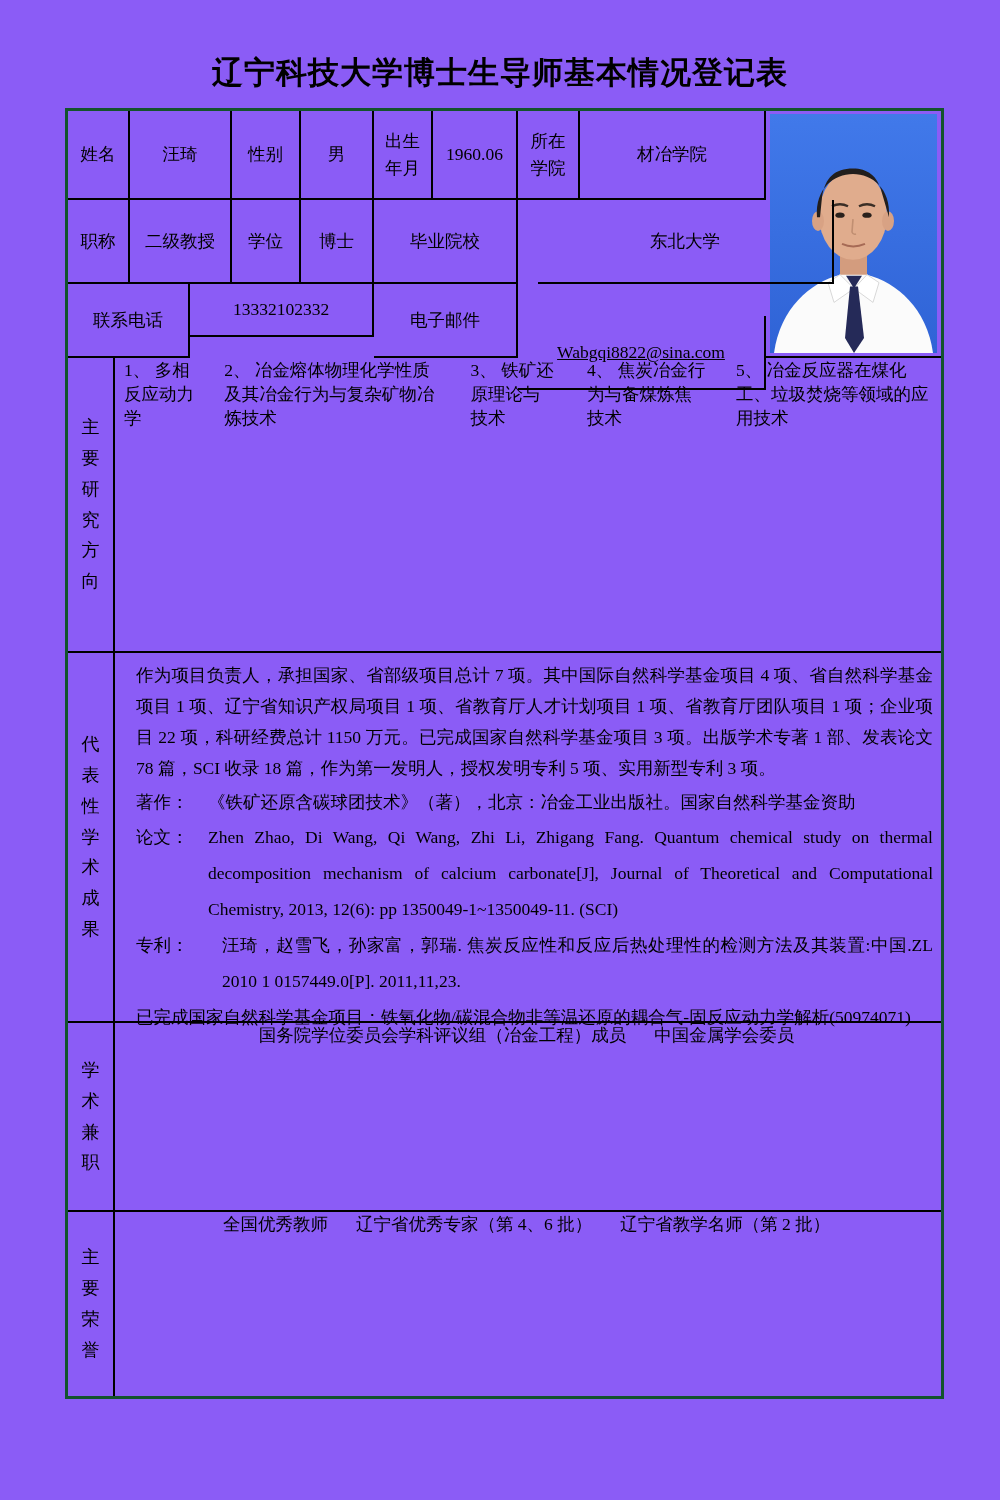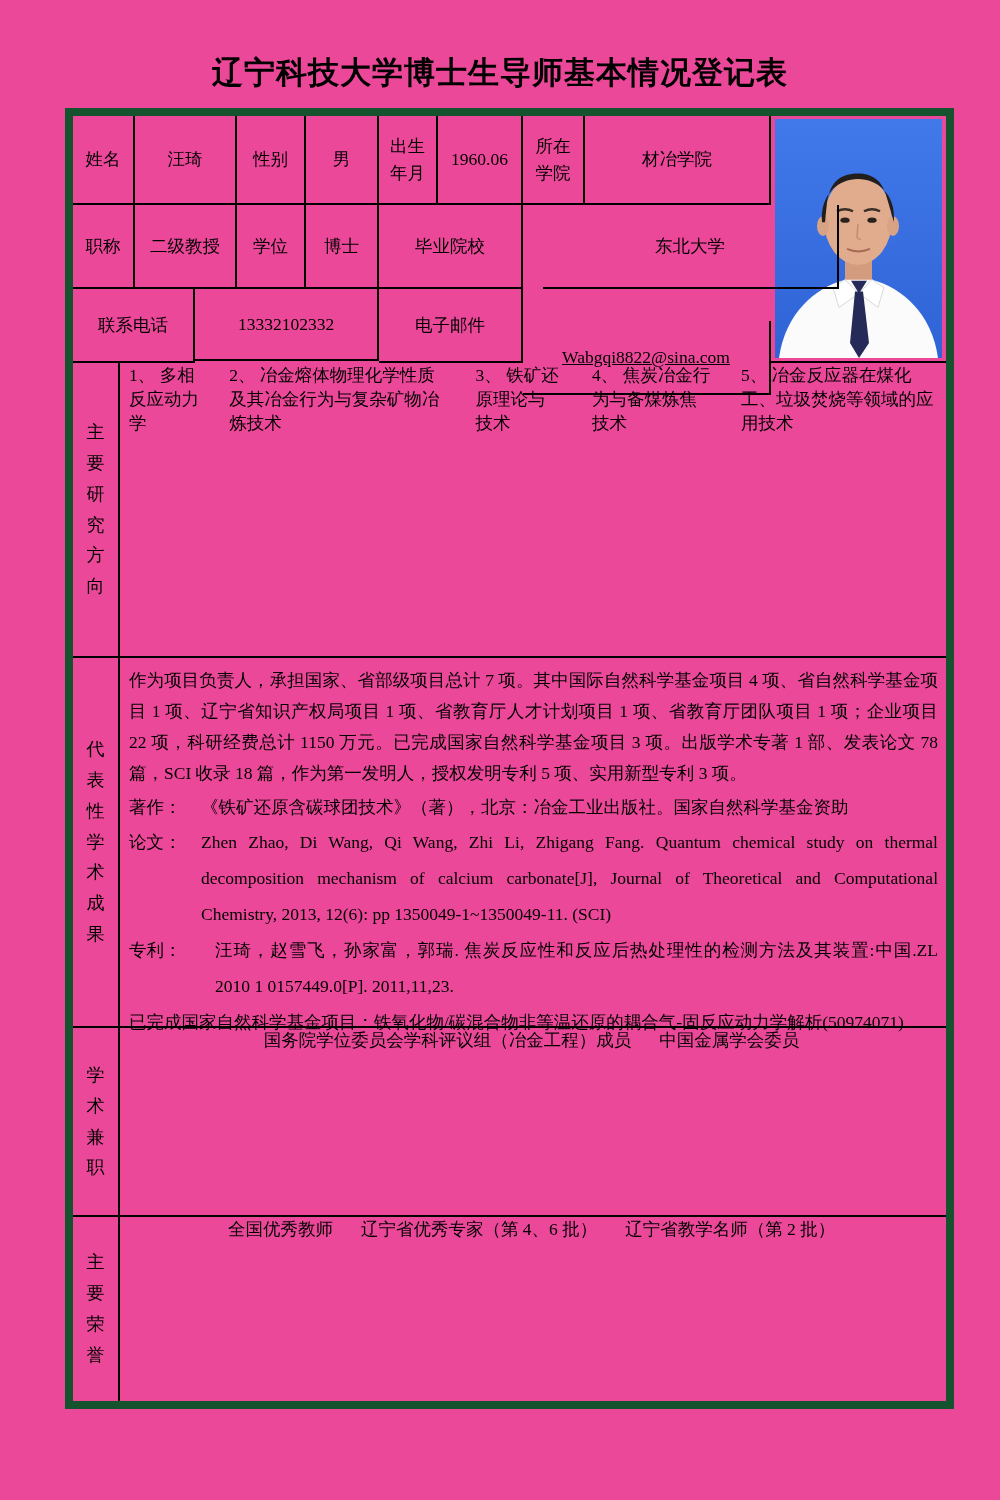--- a/index.html
+++ b/index.html
@@ -1,41 +1,41 @@
 <!DOCTYPE html>
 <html><head>
 <meta charset="utf-8">
 <style>
   html, body { margin: 0; padding: 0; background: #ffffff; }
   .page {
     position: relative;
     width: 1000px;
     height: 1500px;
-    background: #ec4899;
+    background: #8b5cf6;
     color: #000000;
     font-family: "Liberation Serif", "DejaVu Serif", serif;
     overflow: hidden;
   }
   .doc-title {
     position: absolute;
     top: 52px;
     left: 0;
     width: 100%;
     text-align: center;
     font-size: 31px;
     font-weight: bold;
     letter-spacing: 1px;
   }
   .doc-table {
     position: absolute;
     left: 65px;
     top: 108px;
     width: 873px;
     height: 1285px;
-    border: 8px solid #14532d;
+    border: 3px solid #14532d;
     box-sizing: content-box;
   }
   .cell {
     position: absolute;
     box-sizing: border-box;
     border-right: 2px solid #000;
     border-bottom: 2px solid #000;
     display: flex;
     align-items: center;
     justify-content: center;
@@ -74,21 +74,21 @@
   .sec-content { flex: 1; min-width: 0; }
   .list-content {
     display: flex;
     flex-direction: row;
     justify-content: center;
     gap: 29px;
     padding: 0 12px 0 9px;
     font-size: 17.5px;
   }
   .list-content .list-item { margin: 0; }
-  .ach-content { padding: 7px 8px 2px 9px; font-size: 17.5px; }
+  .ach-content { padding: 7px 8px 2px 21px; font-size: 17.5px; }
   .ach-summary { margin: 0; line-height: 1.78; text-align: justify; }
   .entry { display: flex; line-height: 2.05; margin: 0; }
   .entry-label { flex: 0 0 72px; }
   .entry-text { flex: 1; min-width: 0; text-align: justify; }
   .entry-text.patent-indent { padding-left: 14px; }
   .ach-completed { margin: 0; line-height: 2.05; }
   .photo-cell { padding: 3px 4px; }
   .photo-cell svg { display: block; width: 100%; height: 100%; }
 </style>
 </head>
@@ -153,21 +153,21 @@
     </div>
 
     <div class="cell" style="left:0;top:89px;width:62px;height:84px;">职称</div>
     <div class="cell" style="left:62px;top:89px;width:102px;height:84px;">二级教授</div>
     <div class="cell" style="left:164px;top:89px;width:69px;height:84px;">学位</div>
     <div class="cell" style="left:233px;top:89px;width:73px;height:84px;">博士</div>
     <div class="cell" style="left:306px;top:89px;width:144px;height:84px;">毕业院校</div>
     <div class="cell" style="left:470px;top:89px;width:296px;height:84px;">东北大学</div>
 
     <div class="cell" style="left:0;top:173px;width:122px;height:74px;">联系电话</div>
-    <div class="cell" style="left:122px;top:173px;width:184px;height:72px;">13332102332</div>
+    <div class="cell" style="left:122px;top:173px;width:184px;height:53px;">13332102332</div>
     <div class="cell" style="left:306px;top:173px;width:144px;height:74px;">电子邮件</div>
     <div class="cell" style="left:450px;top:173px;width:248px;height:74px;margin-top:32px;">
       <span class="email-link">Wabgqi8822@sina.com</span>
     </div>
 
     <div class="section" style="top:247px;height:295px;">
       <div class="sec-label">
         <span class="vlabel">主要研究方向</span>
       </div>
       <div class="sec-content list-content">

